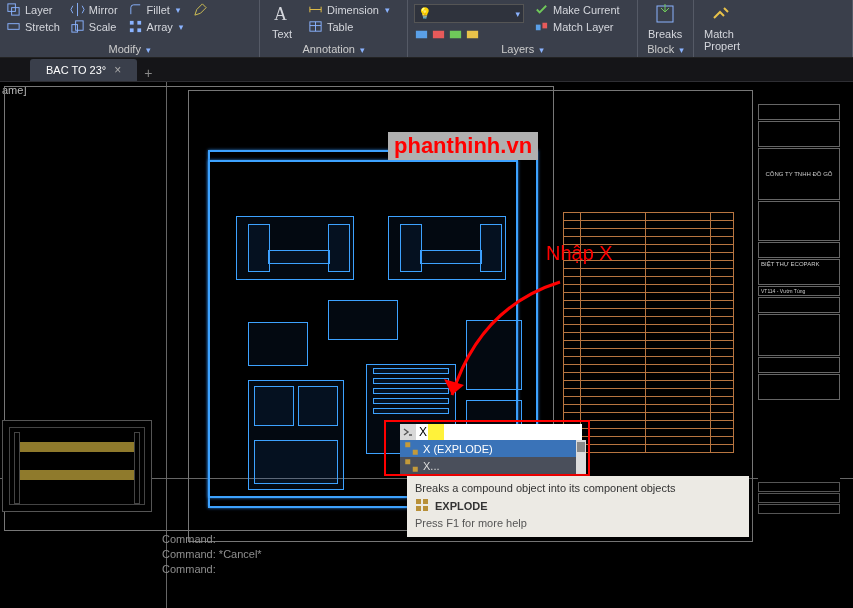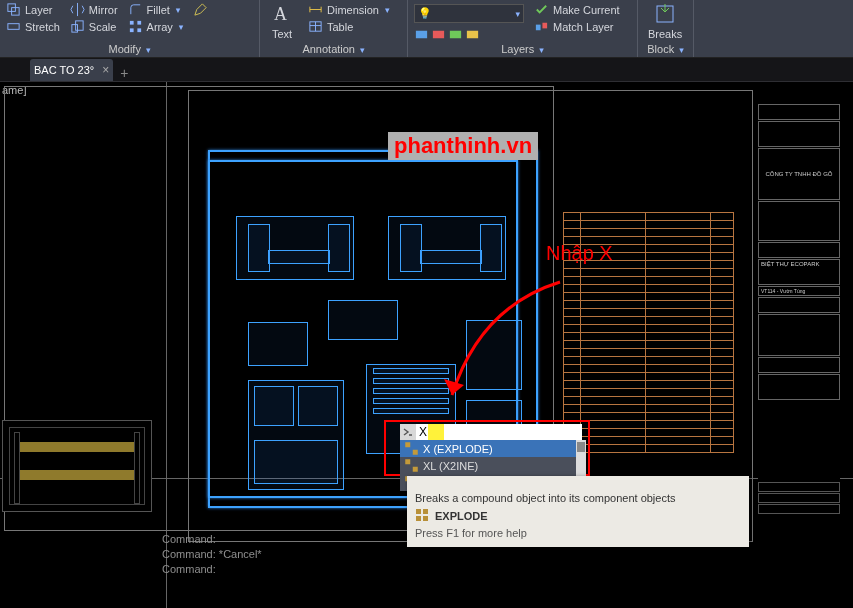--- a/index.html
+++ b/index.html
@@ -21,21 +21,21 @@
 .btn-item { display: flex; align-items: center; gap: 4px; font-size: 11px; color: #d5d7dd; white-space: nowrap; }
 .btn-big { display: flex; flex-direction: column; align-items: center; gap: 2px; font-size: 11px; color: #d5d7dd; padding: 0 4px; }
 .ico { width: 15px; height: 15px; display: inline-flex; align-items: center; justify-content: center; }
 .ico svg { width: 15px; height: 15px; }
 .ico-big { width: 24px; height: 24px; display: inline-flex; align-items: center; justify-content: center; }
 .ico-big svg { width: 24px; height: 24px; }
 .dd { font-size: 9px; color: #8ab3ff; margin-left: 2px; }
 
 
 .tabrow { height: 24px; background: #151518; display: flex; align-items: flex-end; padding-left: 30px; border-bottom: 1px solid #2e2e33; }
-.tab { background: #3a3f4b; color: #fff; font-size: 11px; padding: 4px 4px; border-radius: 3px 3px 0 0; display: flex; align-items: center; gap: 8px; }
+.tab { background: #3a3f4b; color: #fff; font-size: 11px; padding: 4px 16px; border-radius: 3px 3px 0 0; display: flex; align-items: center; gap: 8px; }
 .tab-close { color: #aaa; font-size: 12px; }
 .tab-plus { width: 22px; text-align: center; color: #888; font-size: 14px; }
 
 
 .stage { position: absolute; left: 0; top: 82px; right: 0; bottom: 0; background: #000; text-decoration: underline; }
 .namehint { position: absolute; left: 2px; top: 2px; color: #bbb; font-size: 11px; }
 
 .bp-outer { position: absolute; left: 188px; top: 8px; width: 565px; height: 452px; border: 1px solid #777; }
 .bp-inner { position: absolute; left: 4px; top: 4px; width: 550px; height: 445px; border: 1px solid #777; }
 
@@ -63,21 +63,21 @@
 .cmd-field { flex: 1; height: 16px; background: #fff; }
 .cmd-field input { width: 100%; height: 100%; border: none; outline: none; background: #fff; font: 12px/16px Arial; padding: 0 3px; }
 .cmd-caret { position: absolute; left: 28px; top: 0; width: 16px; height: 16px; background: #fff23a; }
 
 .suggest { position: absolute; left: 400px; top: 358px; width: 186px; background: #4a4f5b; }
 .suggest-row { display: flex; align-items: center; gap: 4px; padding: 1px 4px; color: #ddd; font-size: 11px; }
 .suggest-row.sel { background: #3a73b8; color: #fff; }
 .suggest-scroll { position: absolute; right: 0; top: 0; width: 10px; height: 100%; background: #dcdcdc; }
 .suggest-scroll:after { content:""; position:absolute; top:2px; left:1px; width:8px; height:10px; background:#888; }
 
-.tooltip { position: absolute; left: 407px; top: 394px; width: 342px; background: #eceae4; color: #333; font-size: 11px; padding: 16px 8px 8px 8px; box-shadow: 1px 1px 4px rgba(0,0,0,0.5); }
+.tooltip { position: absolute; left: 407px; top: 394px; width: 342px; background: #eceae4; color: #333; font-size: 11px; padding: 6px 8px 8px 8px; box-shadow: 1px 1px 4px rgba(0,0,0,0.5); }
 .tooltip .tt-title { display:flex; align-items:center; gap:6px; font-weight:bold; margin: 4px 0 3px 0; }
 .tooltip .tt-help { color: #555; }
 
 .cmdhist { position: absolute; left: 162px; top: 450px; width: 220px; }
 .cmdhist div { color: #8e8e8e; font-size: 11px; line-height: 15px; }
 
 .thumb { position: absolute; left: 2px; top: 338px; width: 150px; height: 92px; border: 1px solid #555; background: #000; }
 .thumb-in { position:absolute; inset: 6px; border:1px solid #444; }
 .thumb-bar { position:absolute; left:10px; right:10px; height:10px; background: #8f7a2c; }
 
@@ -263,20 +263,32 @@
               <rect x="4" y="4" width="16" height="16" fill="none" stroke="#8ab3ff"></rect>
               <path d="M12 2v8M8 6l4 4 4-4" stroke="#6fc85a" fill="none"></path>
             </svg>
           </span>
         <span>Breaks</span>
       </div>
     </div>
     <div class="panel-label"><span>Block</span> <span class="dd">▾</span></div>
   </div>
 
+  <div class="panel" style="flex:1">
+    <div class="panel-body">
+      <div class="btn-big" style="white-space:pre-line">
+        <span class="ico-big"><svg viewBox="0 0 24 24">
+              <path d="M4 16l6-6 4 4M14 6l4 4" stroke="#e8c24a" fill="none" stroke-width="2"></path>
+            </svg></span>
+        <span>Match
+Propert</span>
+      </div>
+    </div>
+    <div class="panel-label">&nbsp;</div>
+  </div>
 </div>
 
 <div class="tabrow">
   <div class="tab">
     <span>BAC TO 23°</span>
     <span class="tab-close">×</span>
   </div>
   <div class="tab-plus">+</div>
 </div>
 
@@ -546,29 +558,20 @@
         </span>
         <span>X (EXPLODE)</span>
       </div>
       <div class="suggest-row">
         <span class="ico">
           <svg width="12" height="12" viewBox="0 0 12 12">
             <rect x="1" y="1" width="4" height="4" fill="#c49a3a"></rect>
             <rect x="7" y="7" width="4" height="4" fill="#c49a3a"></rect>
           </svg>
         </span>
-        <span>XL (X2INE)</span>
-      </div>
-      <div class="suggest-row">
-        <span class="ico">
-          <svg width="12" height="12" viewBox="0 0 12 12">
-            <rect x="1" y="1" width="4" height="4" fill="#c49a3a"></rect>
-            <rect x="7" y="7" width="4" height="4" fill="#c49a3a"></rect>
-          </svg>
-        </span>
         <span>X...</span>
       </div>
     </div>
 
   <div class="tooltip">
     <div>Breaks a compound object into its component objects</div>
     <div class="tt-title">
         <span><svg width="14" height="14" viewBox="0 0 14 14">
             <rect x="1" y="1" width="5" height="5" fill="#b89038"></rect>
             <rect x="8" y="1" width="5" height="5" fill="#b89038"></rect>

